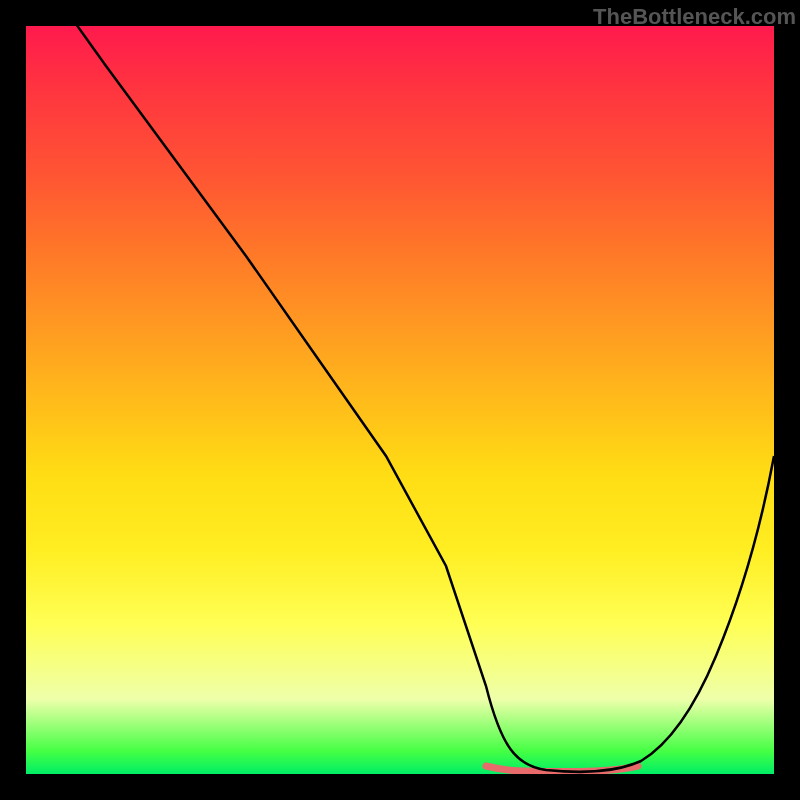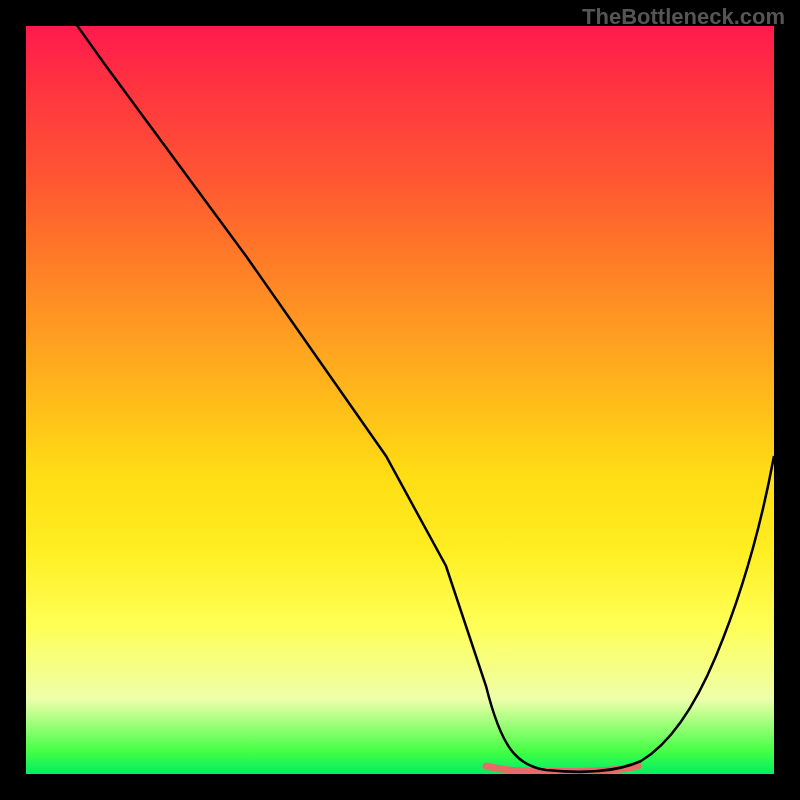--- a/index.html
+++ b/index.html
@@ -7,21 +7,21 @@
     padding: 0;
     background: #000;
     width: 800px;
     height: 800px;
     position: relative;
     font-family: Arial, sans-serif;
   }
   .watermark {
     position: absolute;
     top: 4px;
-    right: 15px;
+    right: 4px;
     color: #555;
     font-size: 22px;
     font-weight: bold;
     z-index: 10;
   }
   .plot-area {
     position: absolute;
     left: 26px;
     top: 26px;
     width: 748px;

